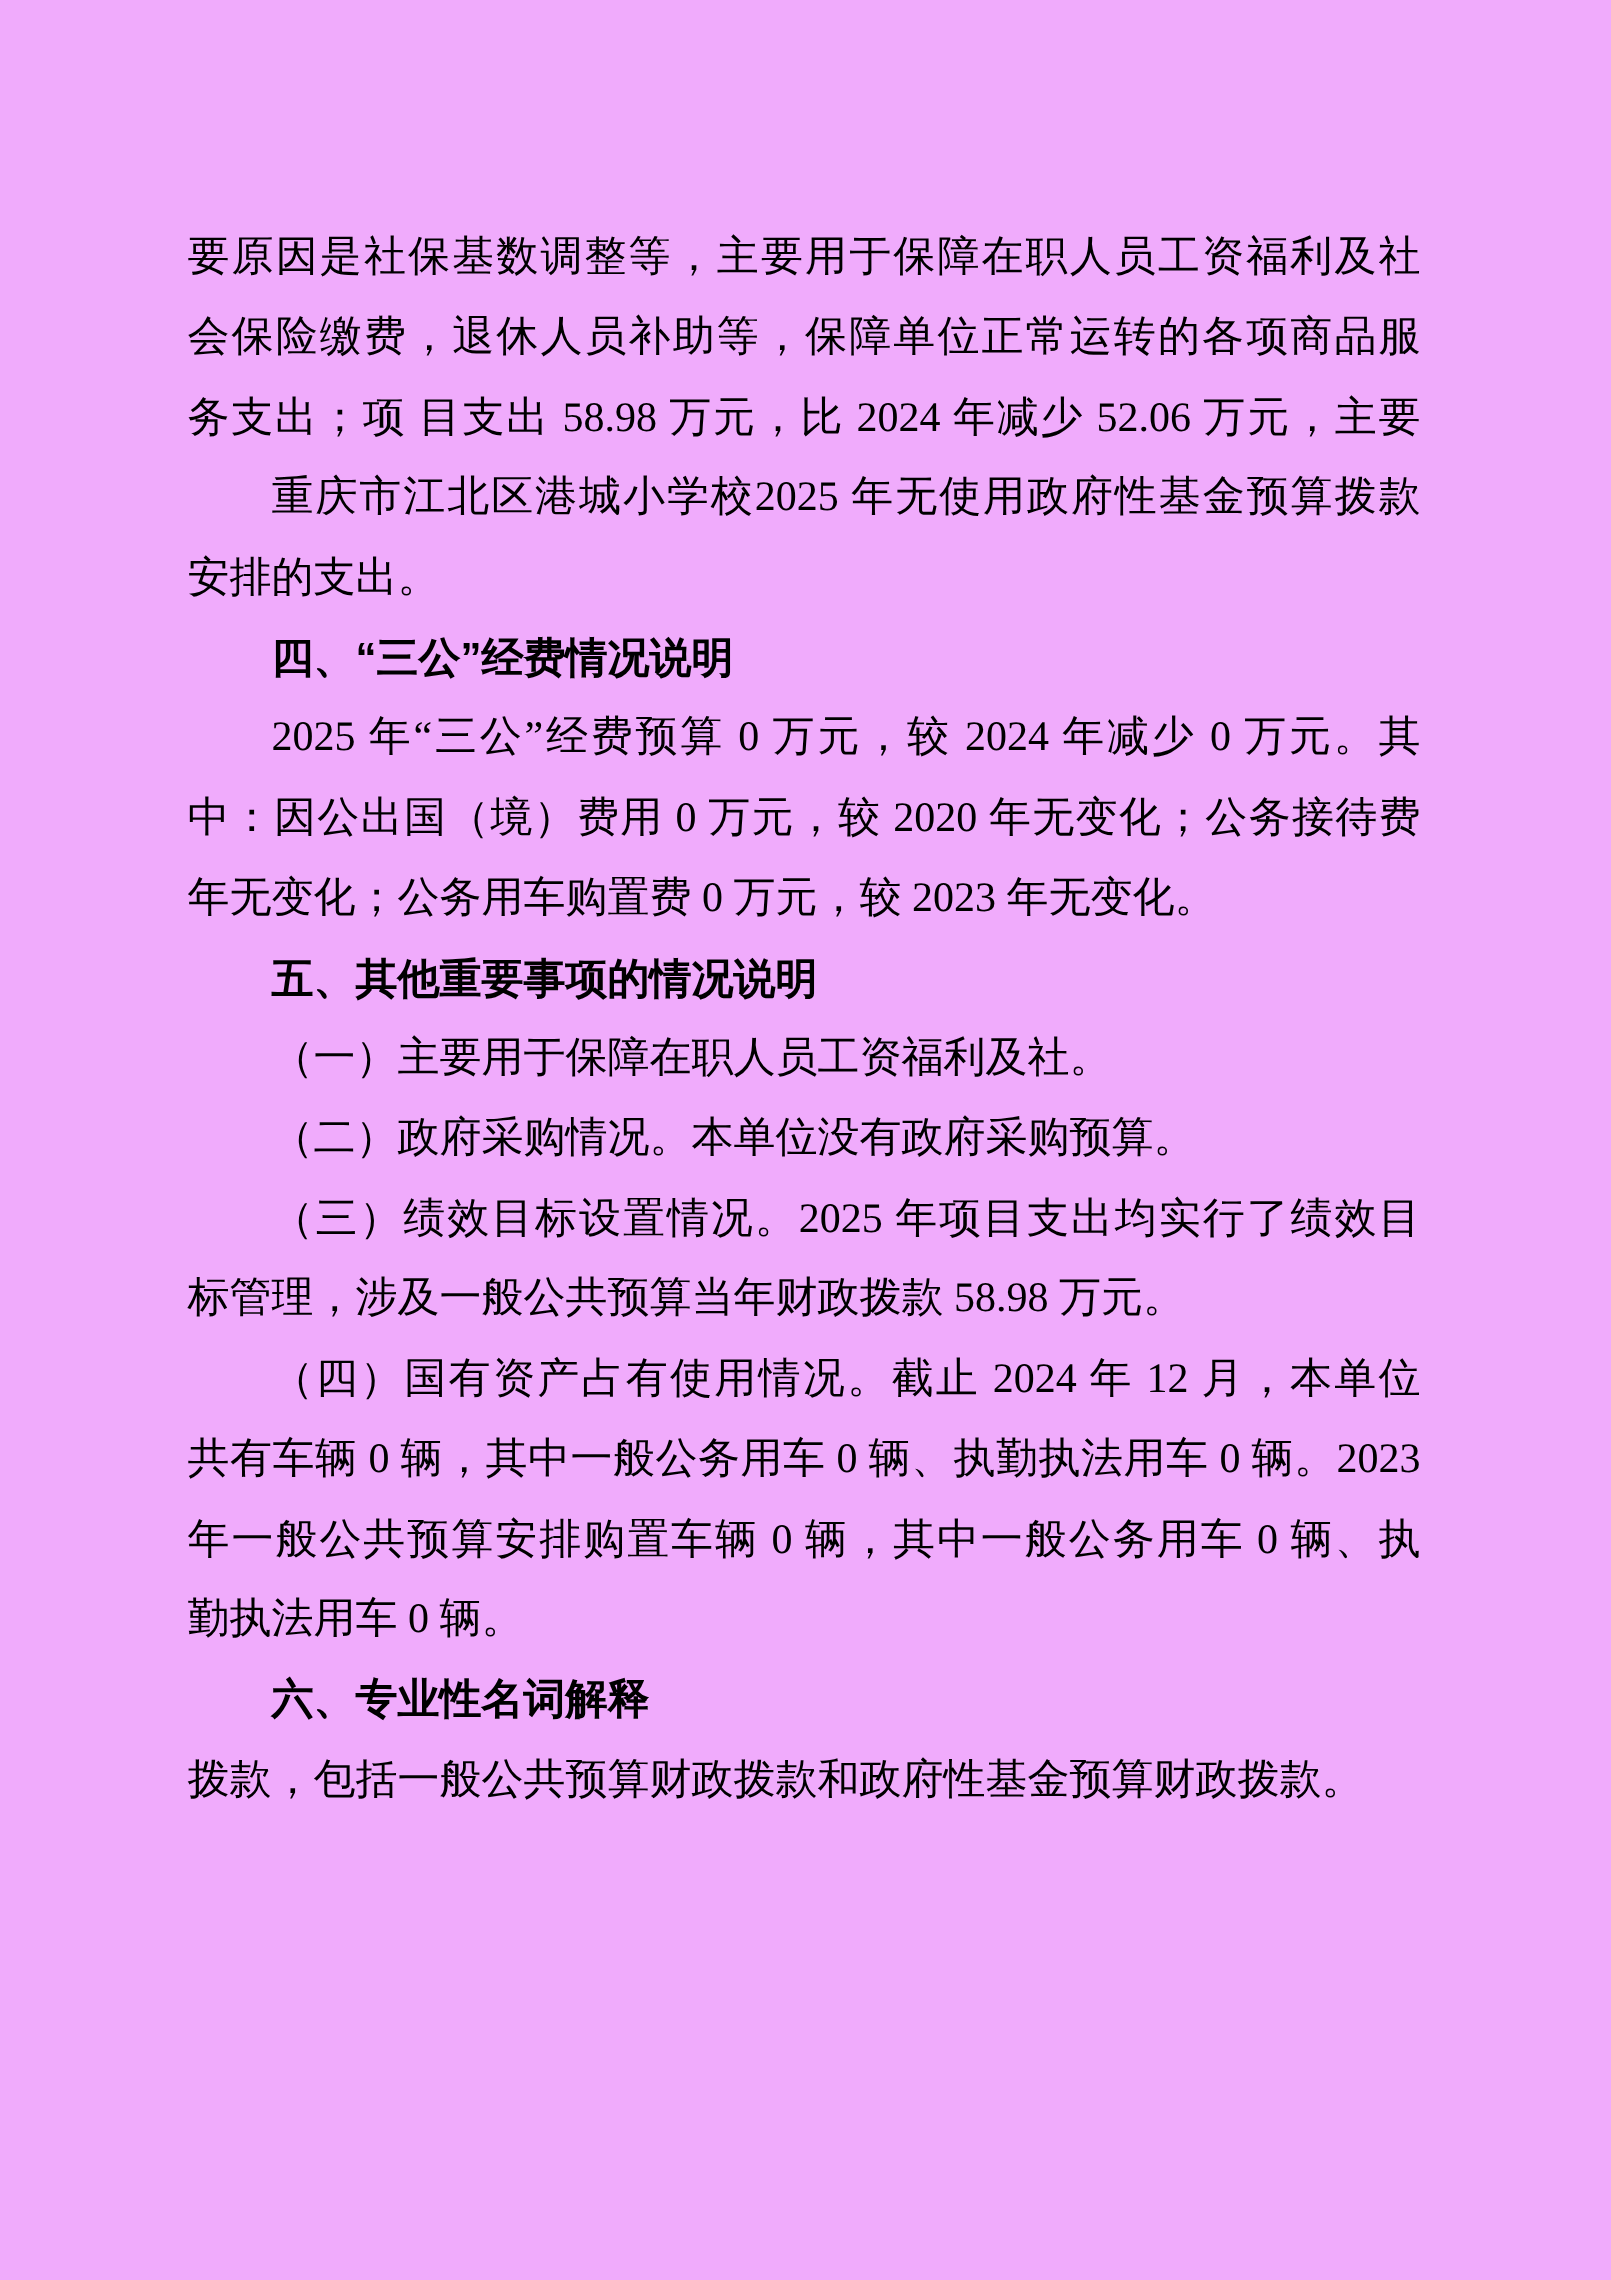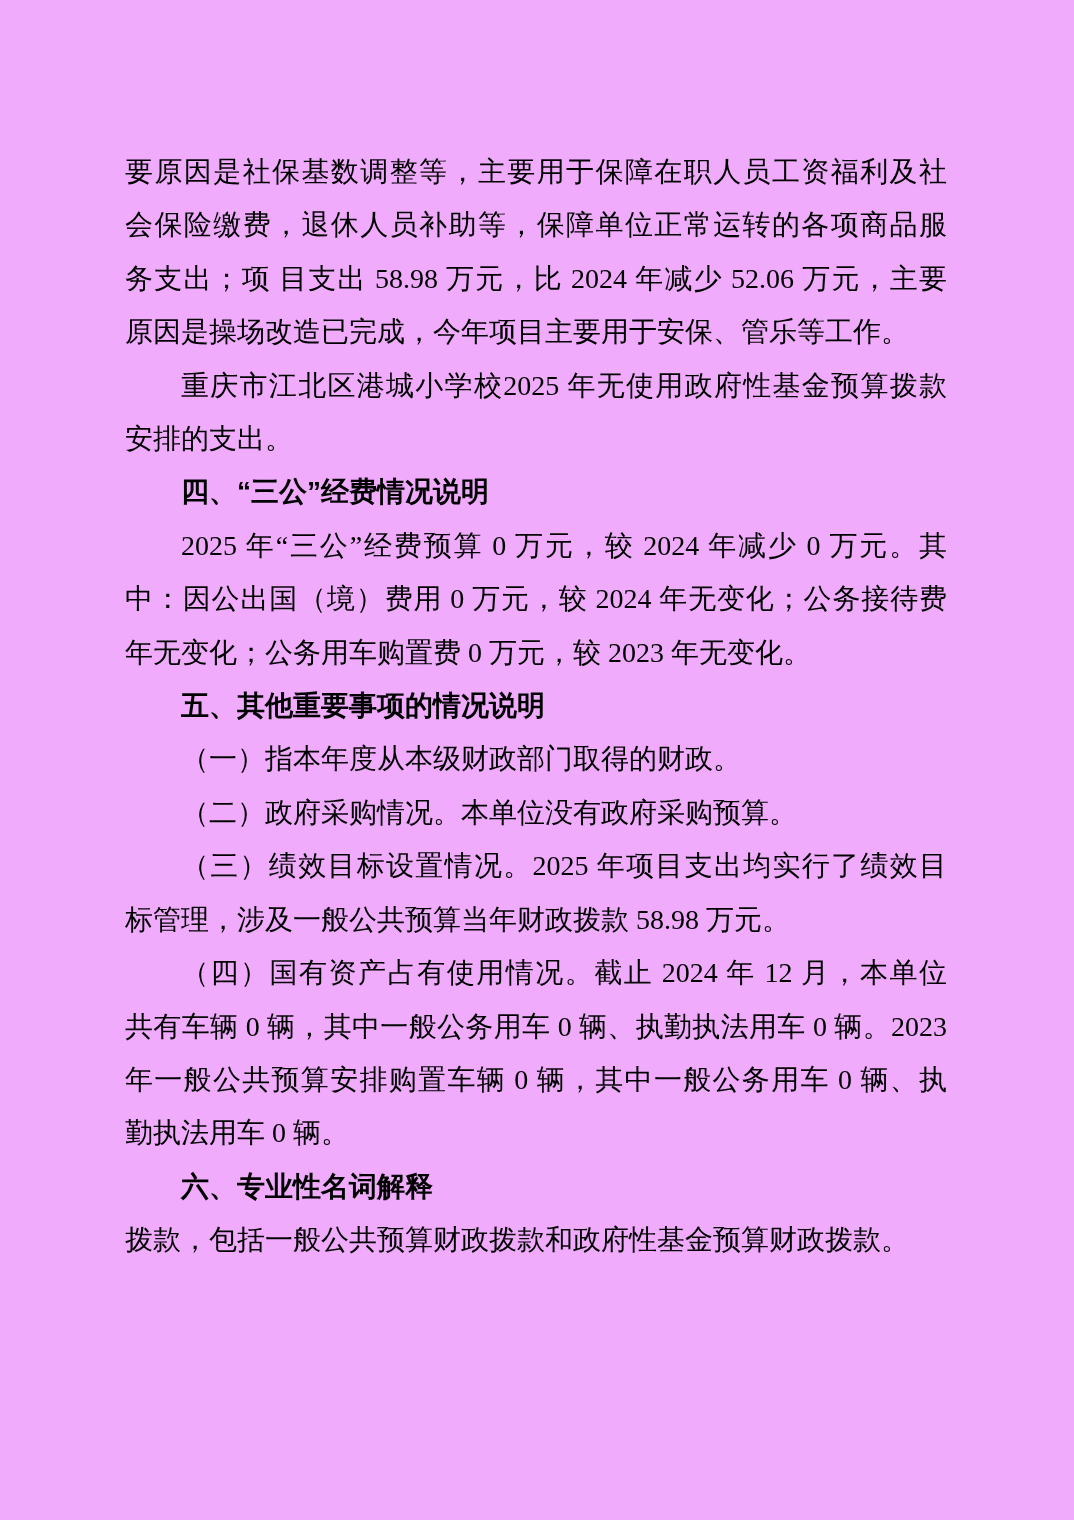--- a/index.html
+++ b/index.html
@@ -48,39 +48,38 @@
 </style>
 </head>
 <body>
 
 <div class="page">
   <div class="doc">
       <div class="block b-p">
         <div class="line fill">要原因是社保基数调整等，主要用于保障在职人员工资福利及社</div>
         <div class="line fill">会保险缴费，退休人员补助等，保障单位正常运转的各项商品服</div>
         <div class="line fill">务支出；项 目支出 58.98 万元，比 2024 年减少 52.06 万元，主要</div>
-        <div class="line last">原因是操场改造已完成，今年项目主要用于安保、管乐等工作。</div>
       </div>
       <div class="block b-p">
         <div class="line fill indent">重庆市江北区港城小学校2025 年无使用政府性基金预算拨款</div>
         <div class="line last">安排的支出。</div>
       </div>
       <div class="block b-h">
         <div class="line last indent">四、“三公”经费情况说明</div>
       </div>
       <div class="block b-p">
         <div class="line fill indent">2025 年“三公”经费预算 0 万元，较 2024 年减少 0 万元。其</div>
-        <div class="line fill">中：因公出国（境）费用 0 万元，较 2024 年无变化；公务接待费</div>
+        <div class="line fill">中：因公出国（境）费用 0 万元，较 2020 年无变化；公务接待费</div>
         <div class="line last">年无变化；公务用车购置费 0 万元，较 2023 年无变化。</div>
       </div>
       <div class="block b-h">
         <div class="line last indent">五、其他重要事项的情况说明</div>
       </div>
       <div class="block b-p">
-        <div class="line last indent">（一）指本年度从本级财政部门取得的财政。</div>
+        <div class="line last indent">（一）主要用于保障在职人员工资福利及社。</div>
       </div>
       <div class="block b-p">
         <div class="line last indent">（二）政府采购情况。本单位没有政府采购预算。</div>
       </div>
       <div class="block b-p">
         <div class="line fill indent">（三）绩效目标设置情况。2025 年项目支出均实行了绩效目</div>
         <div class="line last">标管理，涉及一般公共预算当年财政拨款 58.98 万元。</div>
       </div>
       <div class="block b-p">
         <div class="line fill indent">（四）国有资产占有使用情况。截止 2024 年 12 月，本单位</div>

